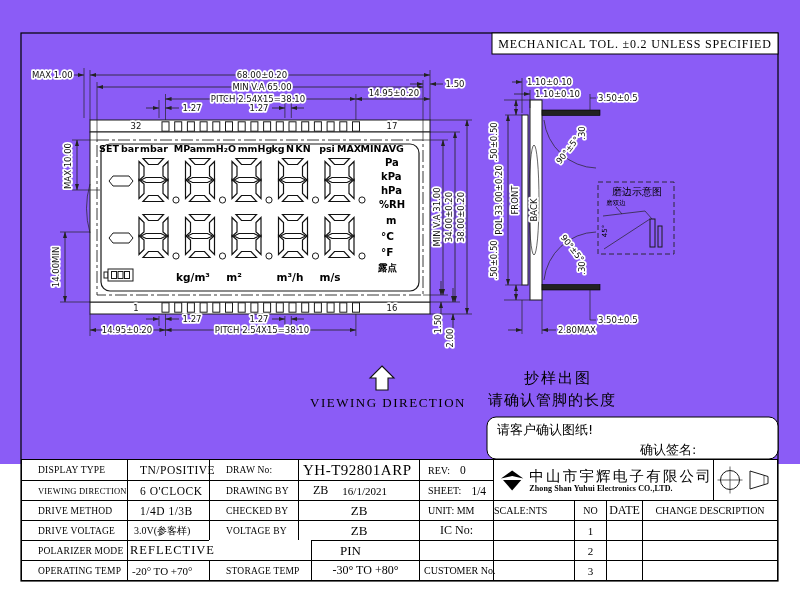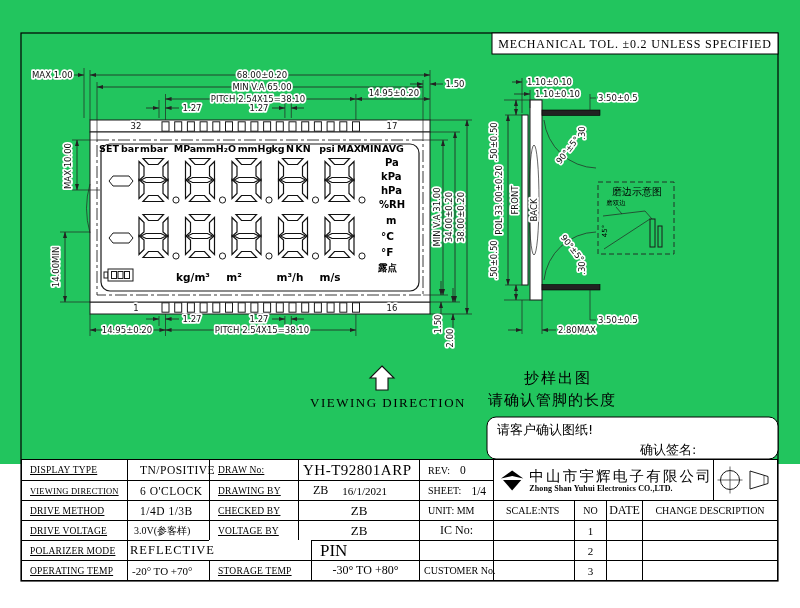--- a/index.html
+++ b/index.html
@@ -1,35 +1,35 @@
 <!DOCTYPE html>
 <html><head>
 <meta charset="utf-8">
 <style>
   html,body{margin:0;padding:0;background:#fff;width:800px;height:608px;overflow:hidden;}
-  .sheet{position:relative;width:800px;height:464px;background:#22c55e;font-family:"Liberation Serif",serif;}
+  .sheet{position:relative;width:800px;height:464px;background:#8b5cf6;font-family:"Liberation Serif",serif;}
   svg text{font-family:"DejaVu Sans",sans-serif;}
   .dim{font-size:8.5px;fill:#111;paint-order:stroke;stroke:#fff;stroke-width:3.5px;stroke-linejoin:round;}
   .seg{font-weight:bold;font-size:9.5px;fill:#000;}
   .segr{font-weight:bold;font-size:10px;fill:#000;}
   .segb{font-weight:bold;font-size:10.5px;fill:#000;}
   .cad{stroke:#1a1a1a;stroke-width:1;fill:none;}
   .cadw{stroke:#1a1a1a;stroke-width:1;fill:#fff;}
   .thin{stroke:#222;stroke-width:0.7;fill:none;}
   .dl{stroke:#222;stroke-width:0.8;fill:none;marker-start:url(#ma);marker-end:url(#ma);}
   .dle{stroke:#222;stroke-width:0.8;fill:none;marker-end:url(#ma);}
   .dls{stroke:#222;stroke-width:0.8;fill:none;marker-start:url(#ma);}
   .sg{fill:#fff;stroke:#111;stroke-width:1.2;stroke-linejoin:miter;}
   .serif-t{font-family:"Liberation Serif",serif;}
   
   .tb{position:absolute;left:21px;top:459px;width:757px;height:122px;border:1px solid #000;background:#fff;box-sizing:border-box;font-family:"Liberation Serif",serif;color:#000;}
   .c{position:absolute;box-sizing:border-box;display:flex;align-items:center;white-space:nowrap;height:20px;}
   .bl{border-left:1px solid #000;}
   .bt{border-top:1px solid #000;}
-  .lbl{font-size:9.5px;padding-left:8px;letter-spacing:0.2px;text-decoration:underline;}
+  .lbl{font-size:9.5px;padding-left:16px;letter-spacing:0.2px;}
   .v12{font-size:11.5px;padding-left:12px;letter-spacing:0.5px;}
   .vc{justify-content:center;}
   .big{font-size:15px;padding-left:4px;letter-spacing:0.5px;}
   .kv{font-size:10px;padding-left:8px;gap:10px;}
   .kv b{font-weight:normal;font-size:11.5px;}
   .num{font-size:11px;justify-content:center;}
   .company{padding-left:6px;gap:5px;}
   .cn{font-size:14.5px;letter-spacing:2.2px;line-height:16px;}
   .en{font-size:8px;font-weight:bold;letter-spacing:0.1px;}
 </style>
@@ -399,21 +399,21 @@
       </div>
   <div class="c lbl bl bt" style="left:187px;top:40px;width:89px">
         <span>CHECKED BY</span>
       </div>
   <div class="c vc bl bt" style="left:276px;top:40px;width:121px;font-size:13px">
         <span>ZB</span>
       </div>
   <div class="c bl bt" style="left:397px;top:40px;width:74px;font-size:10px;padding-left:8px">
         <span>UNIT: MM</span>
       </div>
-  <div class="c bl bt" style="left:471px;top:40px;width:81px;font-size:10px;padding-left:12px">
+  <div class="c bl bt" style="left:471px;top:40px;width:81px;font-size:10px;padding-left:0">
         <span>SCALE:NTS</span>
       </div>
   <div class="c vc bl bt" style="left:552px;top:40px;width:32px;font-size:10px">
         <span>NO</span>
       </div>
   <div class="c vc bl bt" style="left:584px;top:40px;width:36px;font-size:12px">
         <span>DATE</span>
       </div>
   <div class="c vc bl bt" style="left:620px;top:40px;width:135px;font-size:10px">
         <span>CHANGE DESCRIPTION</span>
@@ -440,21 +440,21 @@
       </div>
   <div class="c bl bt" style="left:584px;top:60px;width:36px"></div>
   <div class="c bl bt" style="left:620px;top:60px;width:135px"></div>
 
   <div class="c lbl bt" style="left:0;top:80px;width:105px">
         <span>POLARIZER MODE</span>
       </div>
   <div class="c bl bt" style="left:105px;top:80px;width:82px;font-size:12.5px;letter-spacing:1px;padding-left:2px">
         <span>REFLECTIVE</span>
       </div>
-  <div class="c bl bt" style="left:289px;top:80px;width:108px;font-size:17px;padding-left:8px">
+  <div class="c bl bt" style="left:289px;top:80px;width:108px;font-size:13px;padding-left:28px">
         <span>PIN</span>
       </div>
   <div class="c bl bt" style="left:397px;top:80px;width:74px"></div>
   <div class="c bl bt" style="left:471px;top:80px;width:81px"></div>
   <div class="c num bl bt" style="left:552px;top:80px;width:32px">
         <span>2</span>
       </div>
   <div class="c bl bt" style="left:584px;top:80px;width:36px"></div>
   <div class="c bl bt" style="left:620px;top:80px;width:135px"></div>
 

